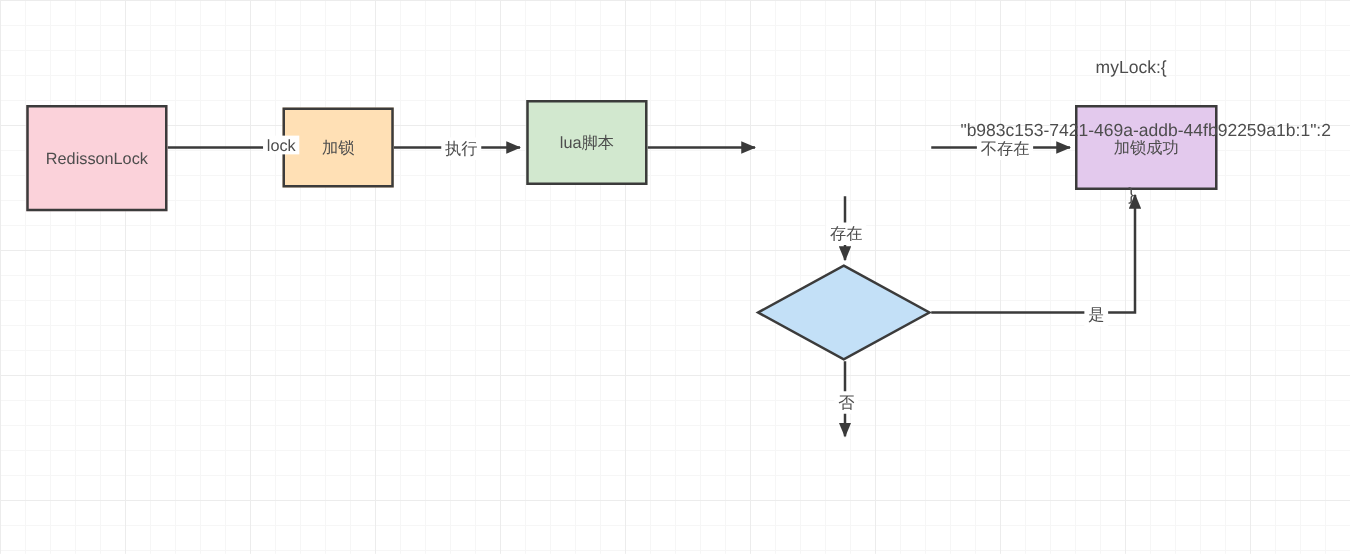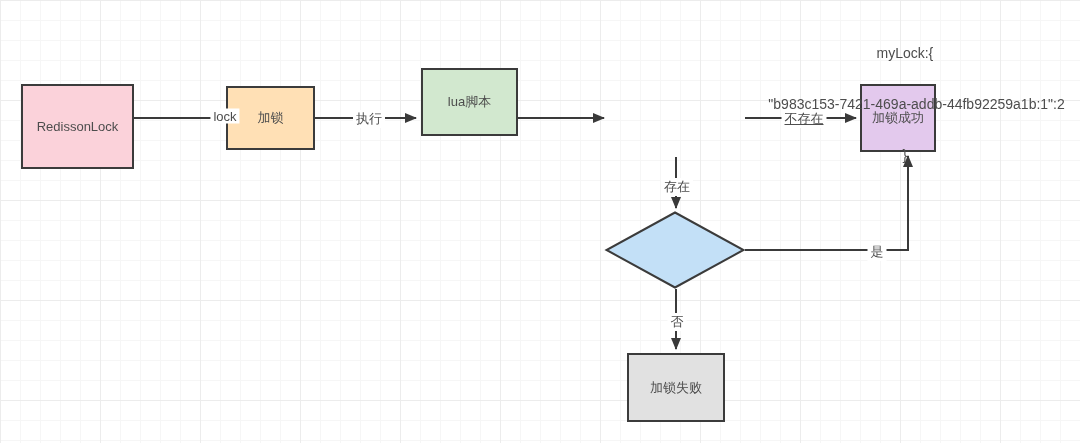--- a/index.html
+++ b/index.html
@@ -31,22 +31,22 @@
     border: 2px solid #3b3b3b;
     display: flex;
     align-items: center;
     justify-content: center;
     text-align: center;
     font-size: 13px;
     color: #4d4d4d;
   }
   .node-redisson  { left: 21px;  top: 84px;  width: 113px; height: 85px; background: #fbd2da; }
   .node-jiasuo    { left: 226px; top: 86px;  width: 89px;  height: 64px; background: #ffe0b5; }
-  .node-lua       { left: 421px; top: 68px;  width: 97px;  height: 68px; background: #d2e8cf; }
-  .node-success   { left: 860px; top: 84px;  width: 76px;  height: 68px; background: #e3c9ed; }
+  .node-lua       { left: 421px; top: 80px;  width: 97px;  height: 68px; background: #d2e8cf; }
+  .node-success   { left: 860px; top: 84px;  width: 114px;  height: 68px; background: #e3c9ed; }
   .node-fail      { left: 627px; top: 353px; width: 98px;  height: 69px; background: #e1e1e1; }
 
   .diamond {
     position: absolute;
     box-sizing: border-box;
   }
   .diamond-1 { left: 608px; top: 79px;  width: 137px; height: 78px; }
   .diamond-2 { left: 605px; top: 211px; width: 140px; height: 78px; }
   .diamond svg { position: absolute; left: 0; top: 0; width: 100%; height: 100%; overflow: visible; }
   .diamond .dlabel {
@@ -65,21 +65,21 @@
     position: absolute;
     transform: translate(-50%, -50%);
     background: #ffffff;
     padding: 0 3px;
     font-size: 13px;
     color: #4d4d4d;
     white-space: nowrap;
   }
   .elabel-lock      { left: 177px; top: 116px; margin-left: 48px; }
   .elabel-exec      { left: 369px; top: 119px; }
-  .elabel-notexists { left: 804px; top: 119px; text-decoration: underline; }
+  .elabel-notexists { left: 804px; top: 119px; }
   .elabel-exists    { left: 677px; top: 187px; }
   .elabel-yes       { left: 877px; top: 252px; }
   .elabel-no        { left: 677px; top: 322px; }
 
   .annotation {
     position: absolute;
     left: 745px; top: 11px;
     font-size: 14px;
     line-height: 17px;
     color: #4d4d4d;
@@ -112,23 +112,20 @@
   </div>
   <div class="node node-jiasuo">
     <span>加锁</span>
   </div>
   <div class="node node-lua">
     <span>lua脚本</span>
   </div>
   <div class="node node-success">
     <span>加锁成功</span>
   </div>
-  <div class="node node-fail">
-    <span>加锁失败</span>
-  </div>
 
   <div class="diamond diamond-2">
     <svg viewBox="0 0 140 78" preserveAspectRatio="none">
       <polygon points="70,1.5 138.5,39 70,76.5 1.5,39" fill="#c3e0f7" stroke="#3b3b3b" stroke-width="2"></polygon>
     </svg>
   </div>
 
   <span class="elabel elabel-lock">lock</span>
   <span class="elabel elabel-exec">执行</span>
   <span class="elabel elabel-notexists">不存在</span>

